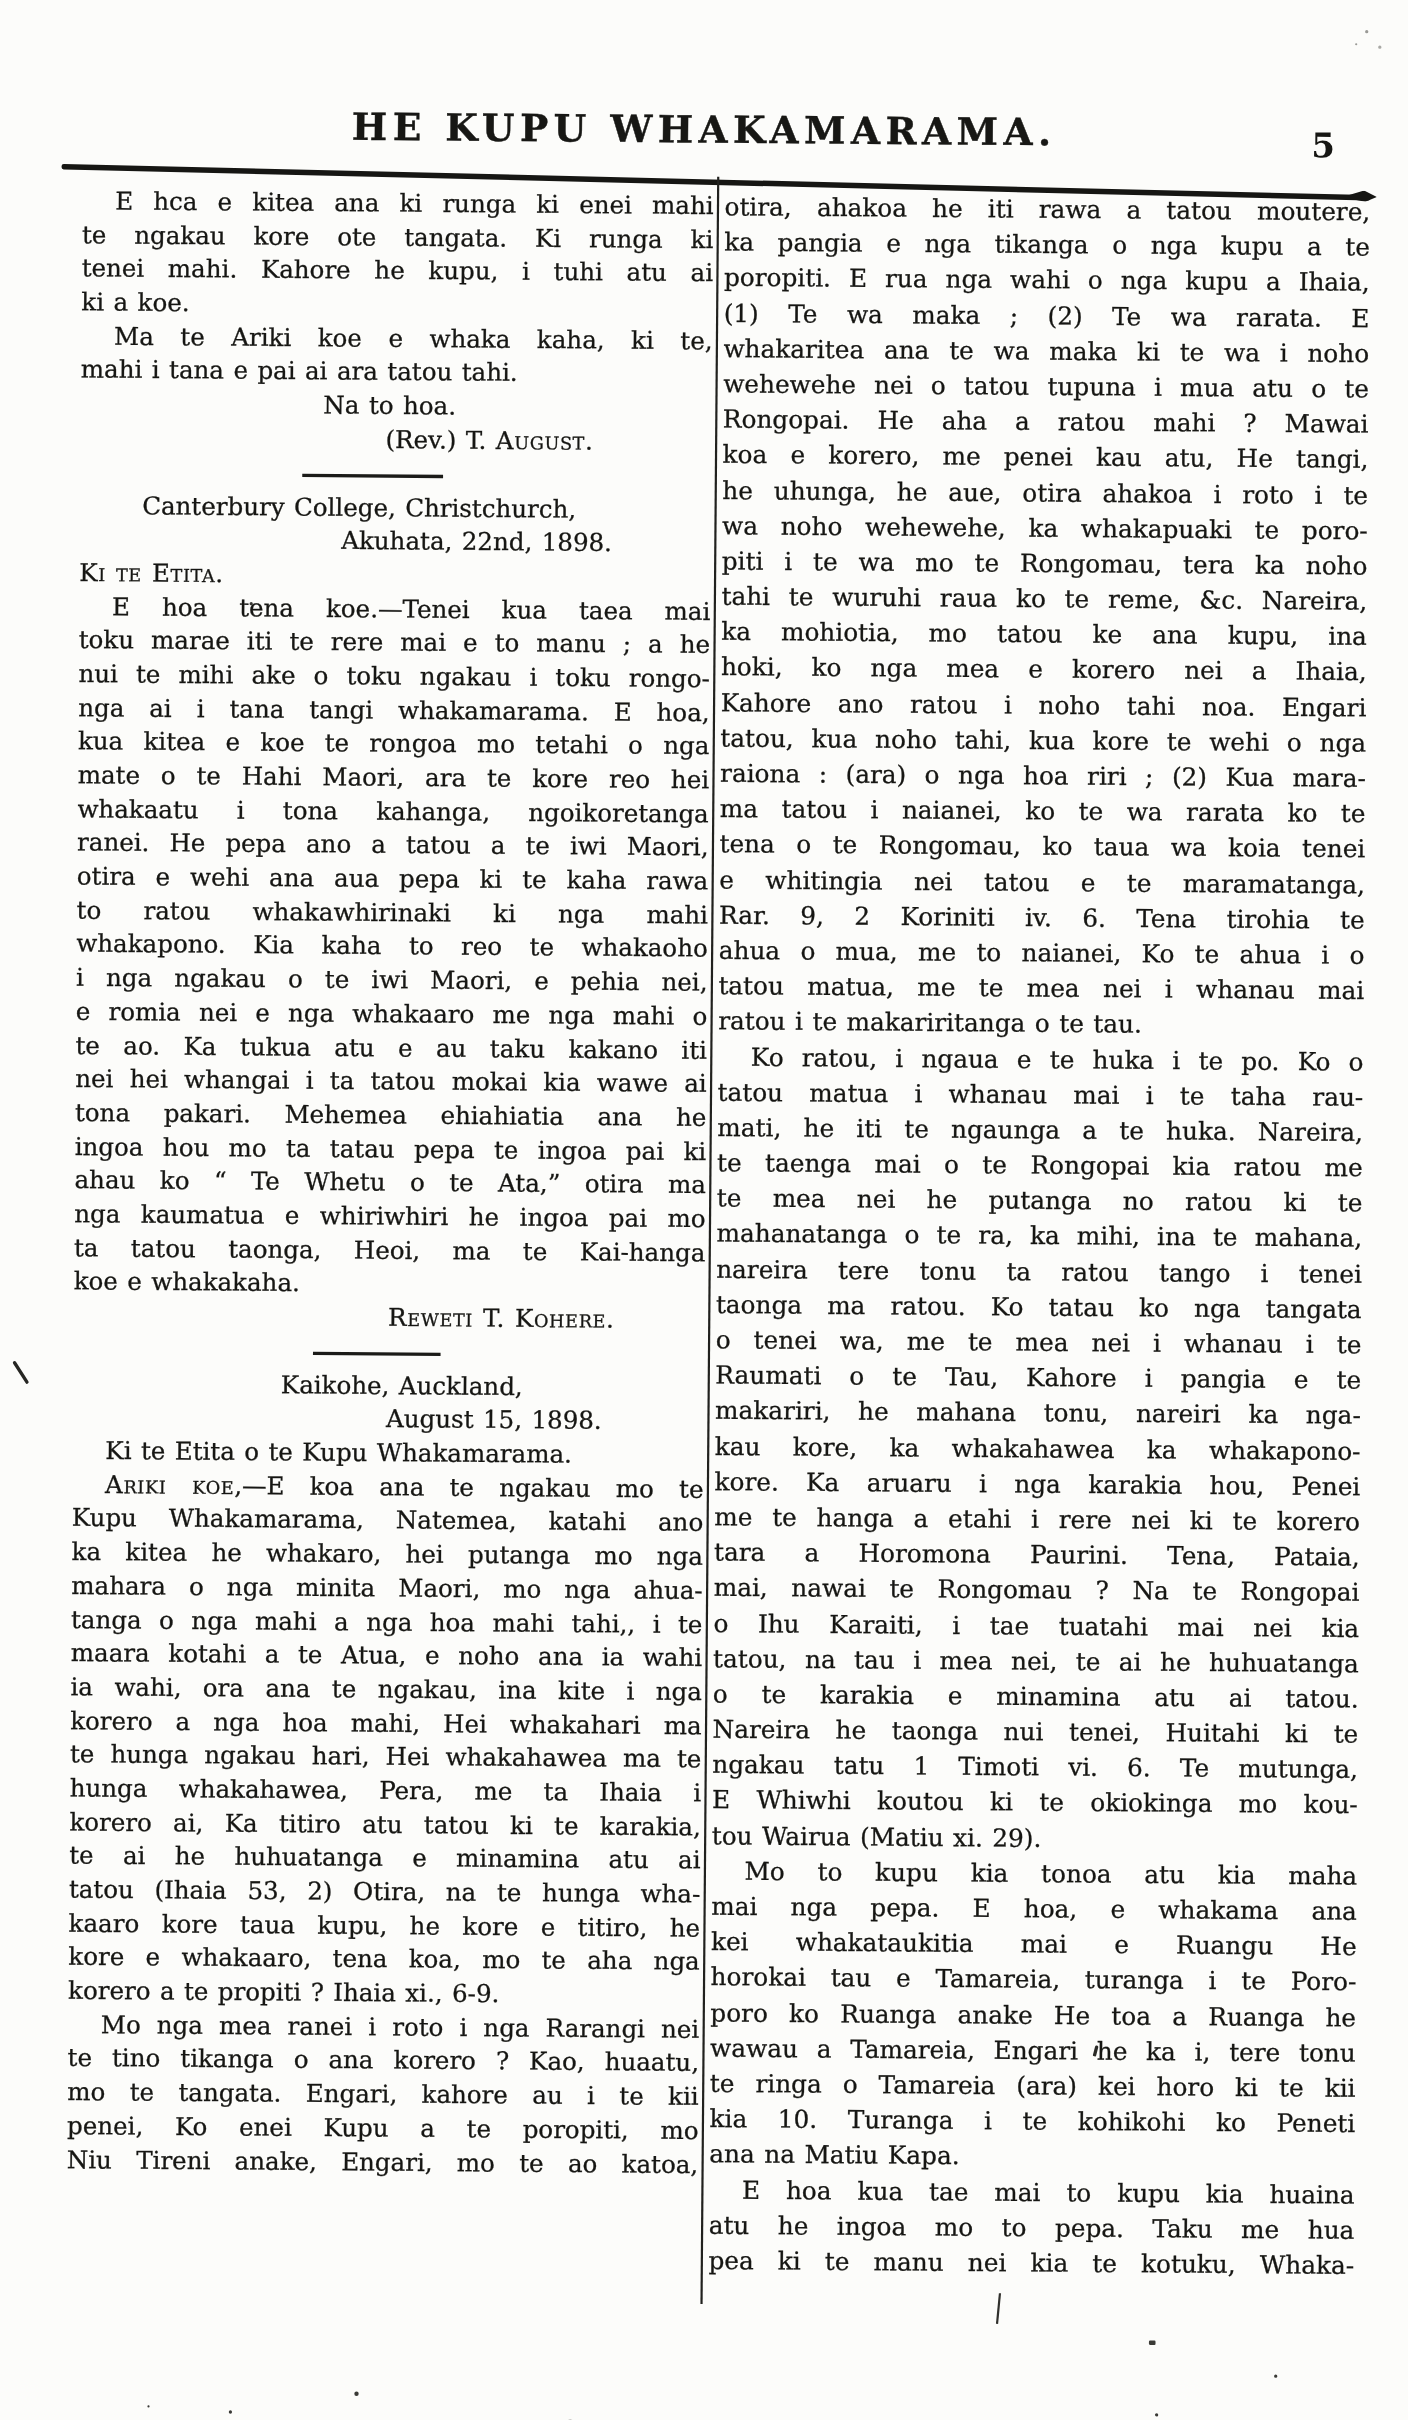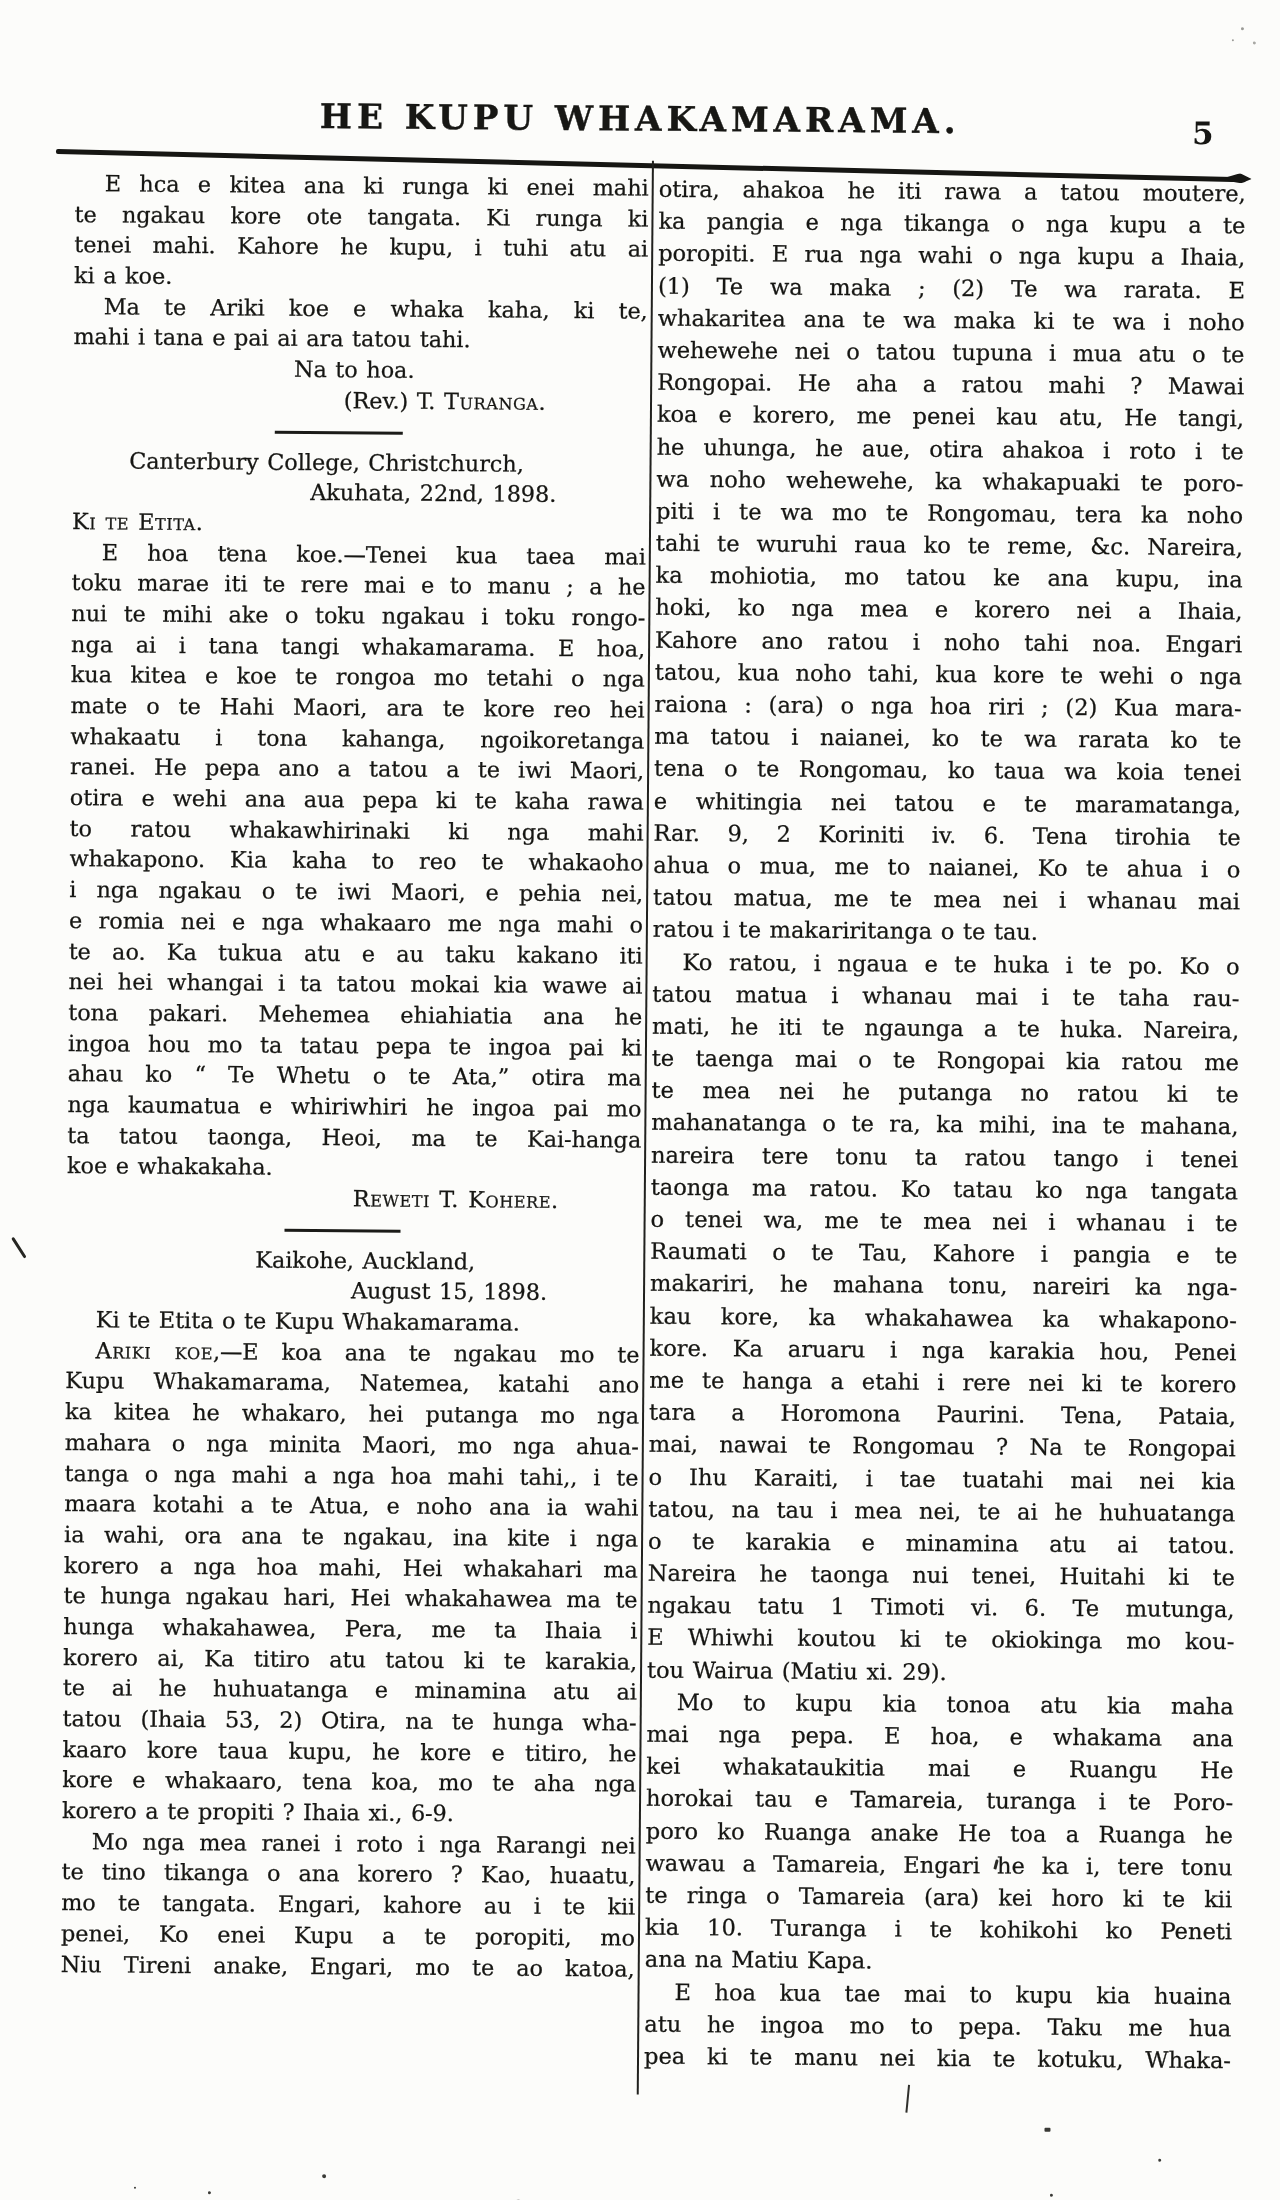--- a/index.html
+++ b/index.html
@@ -57,21 +57,21 @@
     <div class="hrule"></div>
     <div class="vdiv"></div>
     <div class="col" id="left-col">
         <div class="ln ind">E hca e kitea ana ki runga ki enei mahi</div>
         <div class="ln ">te ngakau kore ote tangata.  Ki runga ki</div>
         <div class="ln ">tenei mahi.  Kahore he kupu, i tuhi atu ai</div>
         <div class="ln noj">ki a koe.</div>
         <div class="ln ind">Ma te Ariki koe e whaka kaha, ki te,</div>
         <div class="ln noj">mahi i tana e pai ai ara tatou tahi.</div>
         <div class="ln ctr c1">Na to hoa.</div>
-        <div class="ln ctr c7"><span>(Rev.) T. </span><span class="sc">Turanga.</span></div>
+        <div class="ln ctr c7"><span>(Rev.) T. </span><span class="sc">August.</span></div>
         <div class="mr "></div>
         <div class="ln ctr c2 gt">Canterbury College, Christchurch,</div>
         <div class="ln ctr c3">Akuhata, 22nd, 1898.</div>
         <div class="ln noj"><span class="sc">Ki te Etita.</span></div>
         <div class="ln ind">E hoa tena koe.—Tenei kua taea mai</div>
         <div class="ln ">toku marae iti te rere mai e to manu ; a he</div>
         <div class="ln ">nui te mihi ake o toku ngakau i toku rongo-</div>
         <div class="ln ">nga ai i tana tangi whakamarama.  E hoa,</div>
         <div class="ln ">kua kitea e koe te rongoa mo tetahi o nga</div>
         <div class="ln ">mate o te Hahi Maori, ara te kore reo hei</div>

